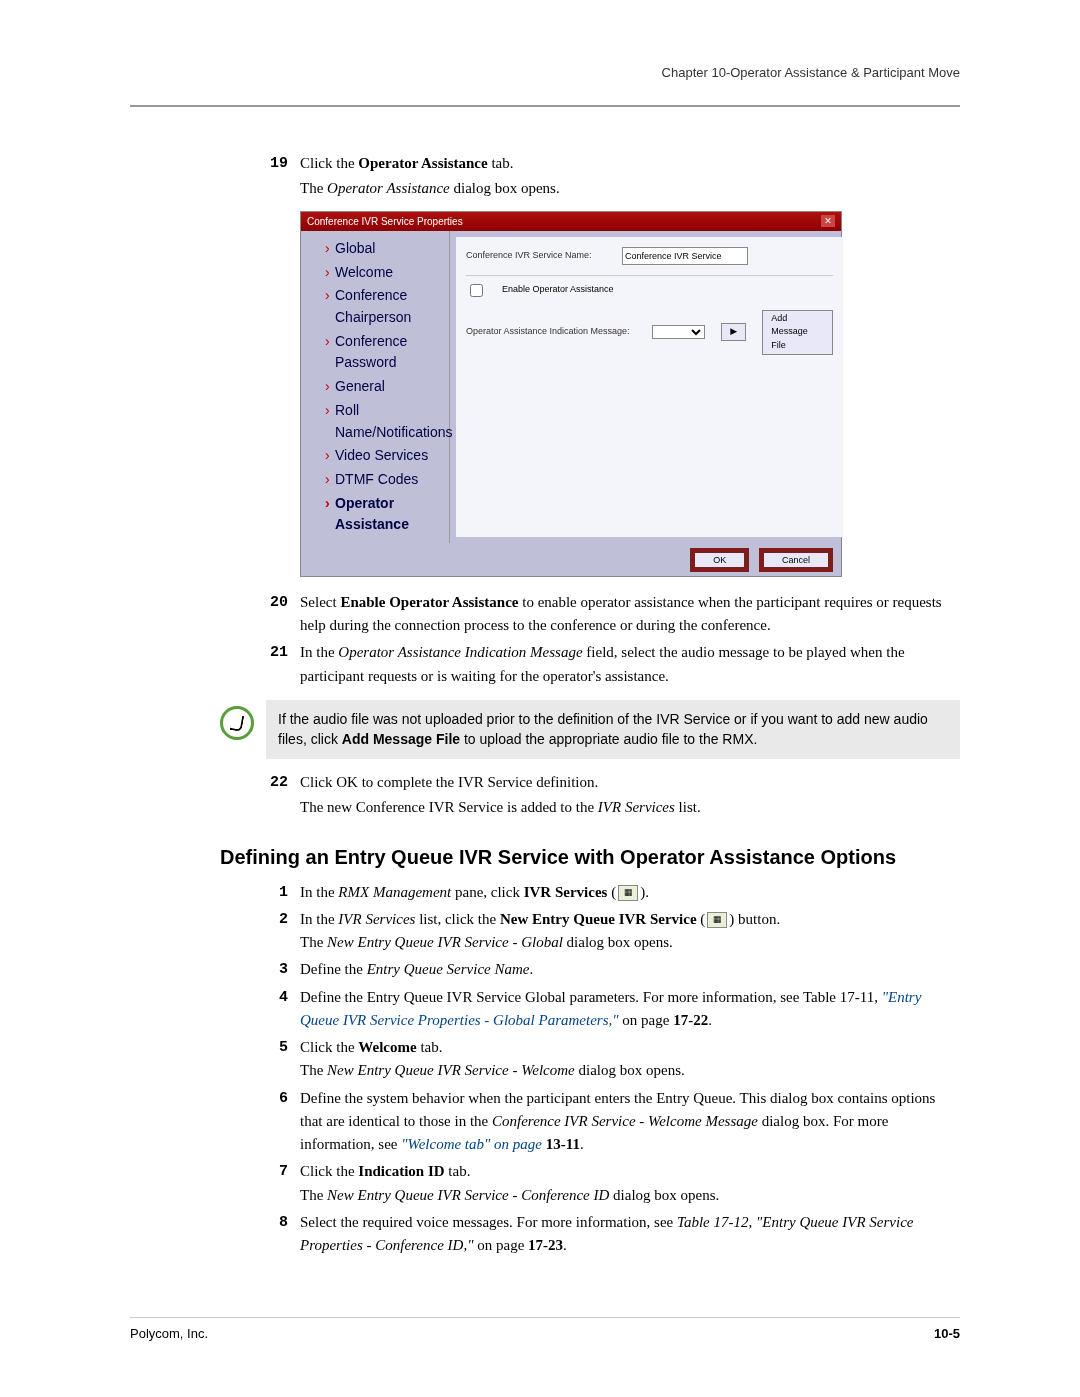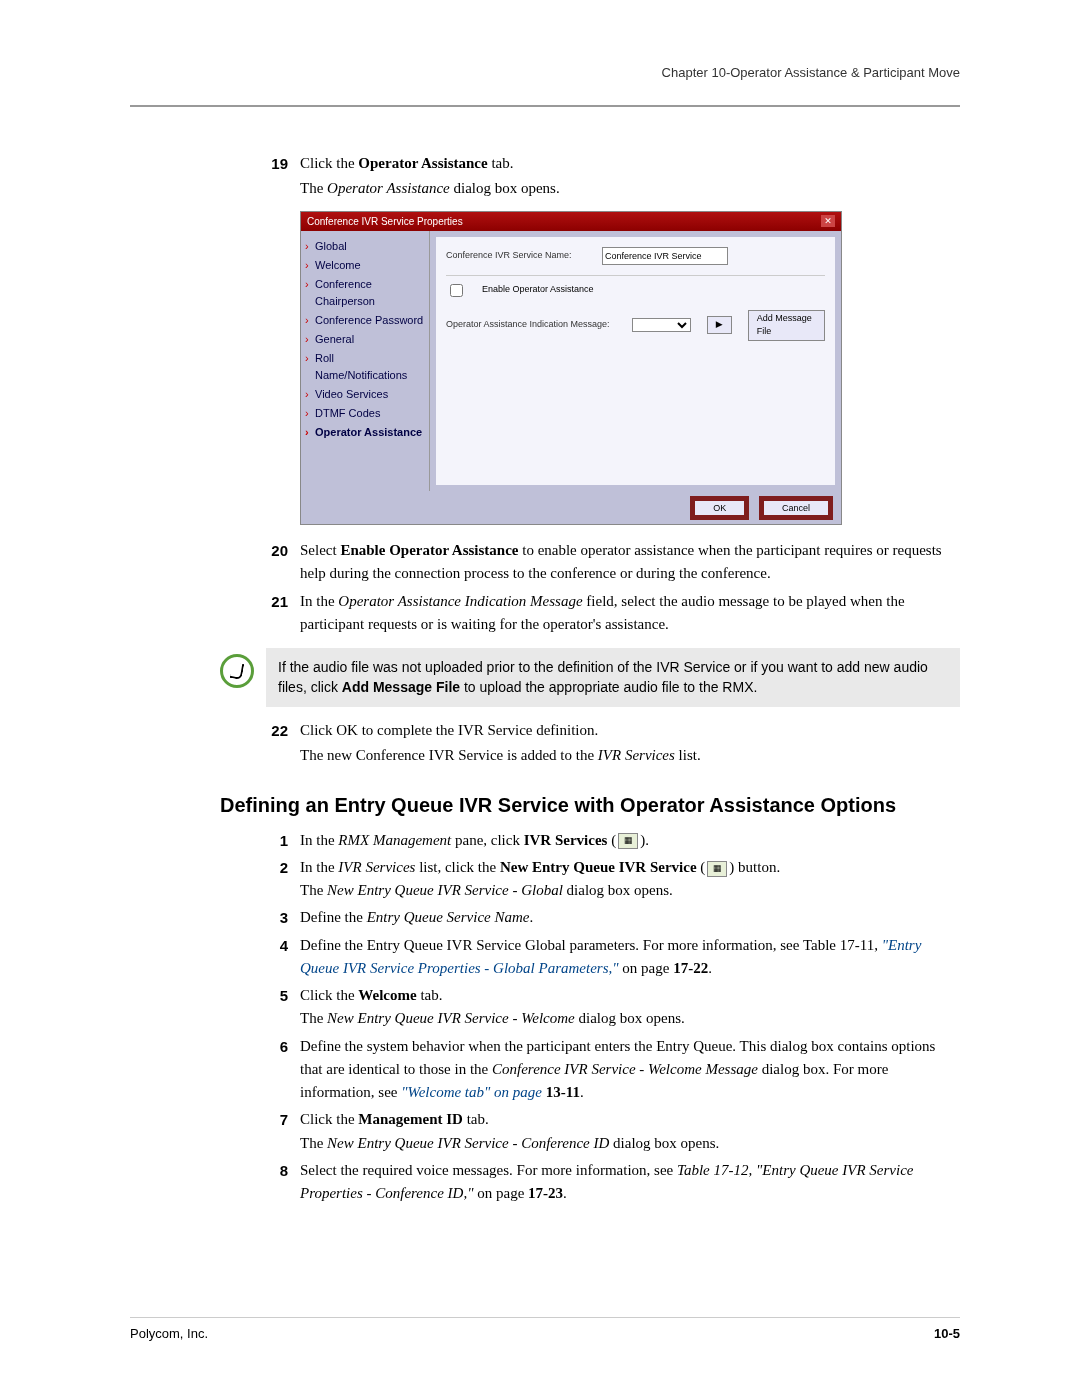--- a/index.html
+++ b/index.html
@@ -32,21 +32,21 @@
   .content {
     margin-left: 130px;
   }
   .step-row {
     display: flex;
     margin-bottom: 4px;
     line-height: 1.55;
   }
   .step-num {
     font-weight: bold;
-    font-family: Liberation Sans, sans-serif;
+    font-family: Liberation Mono, monospace;
     min-width: 28px;
     text-align: right;
     padding-right: 12px;
   }
   .step-body {
     flex: 1;
   }
   .step-body .line { margin-bottom: 2px; }
   .screenshot {
     margin: 10px 0 10px 0;
@@ -64,22 +64,23 @@
     justify-content: space-between;
     align-items: center;
     gap: 48px;
   }
   .titlebar .x { background:#c44; width:14px; height:12px; line-height:12px; text-align:center; font-size:9px; }
   .dlg-body { display: flex; background:#bfc0d8; min-height: 260px; }
   .dlg-side {
     width: 120px;
     padding: 6px 4px;
     font-family: Arial, sans-serif;
-    font-size: 11px;
+    font-size: 14px;
     border-right: 1px solid #999;
+    margin-left: 20px;
   }
   .dlg-side div { padding: 1px 0 1px 10px; color:#004; position: relative; }
   .dlg-side div::before { content:"›"; position:absolute; left:0; color:#c00; }
   .dlg-side .active { font-weight: bold; }
   .dlg-main {
     flex:1;
     background:#f4f4fb;
     margin:6px;
     padding:10px;
     font-family: Arial, sans-serif;
@@ -271,21 +272,21 @@
     <div class="step-row">
       <div class="step-num">5</div>
       <div class="step-body">Click the <b>Welcome</b> tab.<br>The <i>New Entry Queue IVR Service - Welcome</i> dialog box opens.</div>
     </div>
     <div class="step-row">
       <div class="step-num">6</div>
       <div class="step-body">Define the system behavior when the participant enters the Entry Queue. This dialog box contains options that are identical to those in the <i>Conference IVR Service - Welcome Message</i> dialog box. For more information, see <span class="link"><i>"Welcome tab" on page </i></span><b>13-11</b>.</div>
     </div>
     <div class="step-row">
       <div class="step-num">7</div>
-      <div class="step-body">Click the <b>Management ID</b> tab.<br>The <i>New Entry Queue IVR Service - Conference ID</i> dialog box opens.</div>
+      <div class="step-body">Click the <b>Indication ID</b> tab.<br>The <i>New Entry Queue IVR Service - Conference ID</i> dialog box opens.</div>
     </div>
     <div class="step-row">
       <div class="step-num">8</div>
       <div class="step-body">Select the required voice messages. For more information, see <i>Table 17-12, "Entry Queue IVR Service Properties - Conference ID,"</i> on page <b>17-23</b>.</div>
     </div>
 
   </div>
 
   <div class="footer">
     <span>Polycom, Inc.</span>

